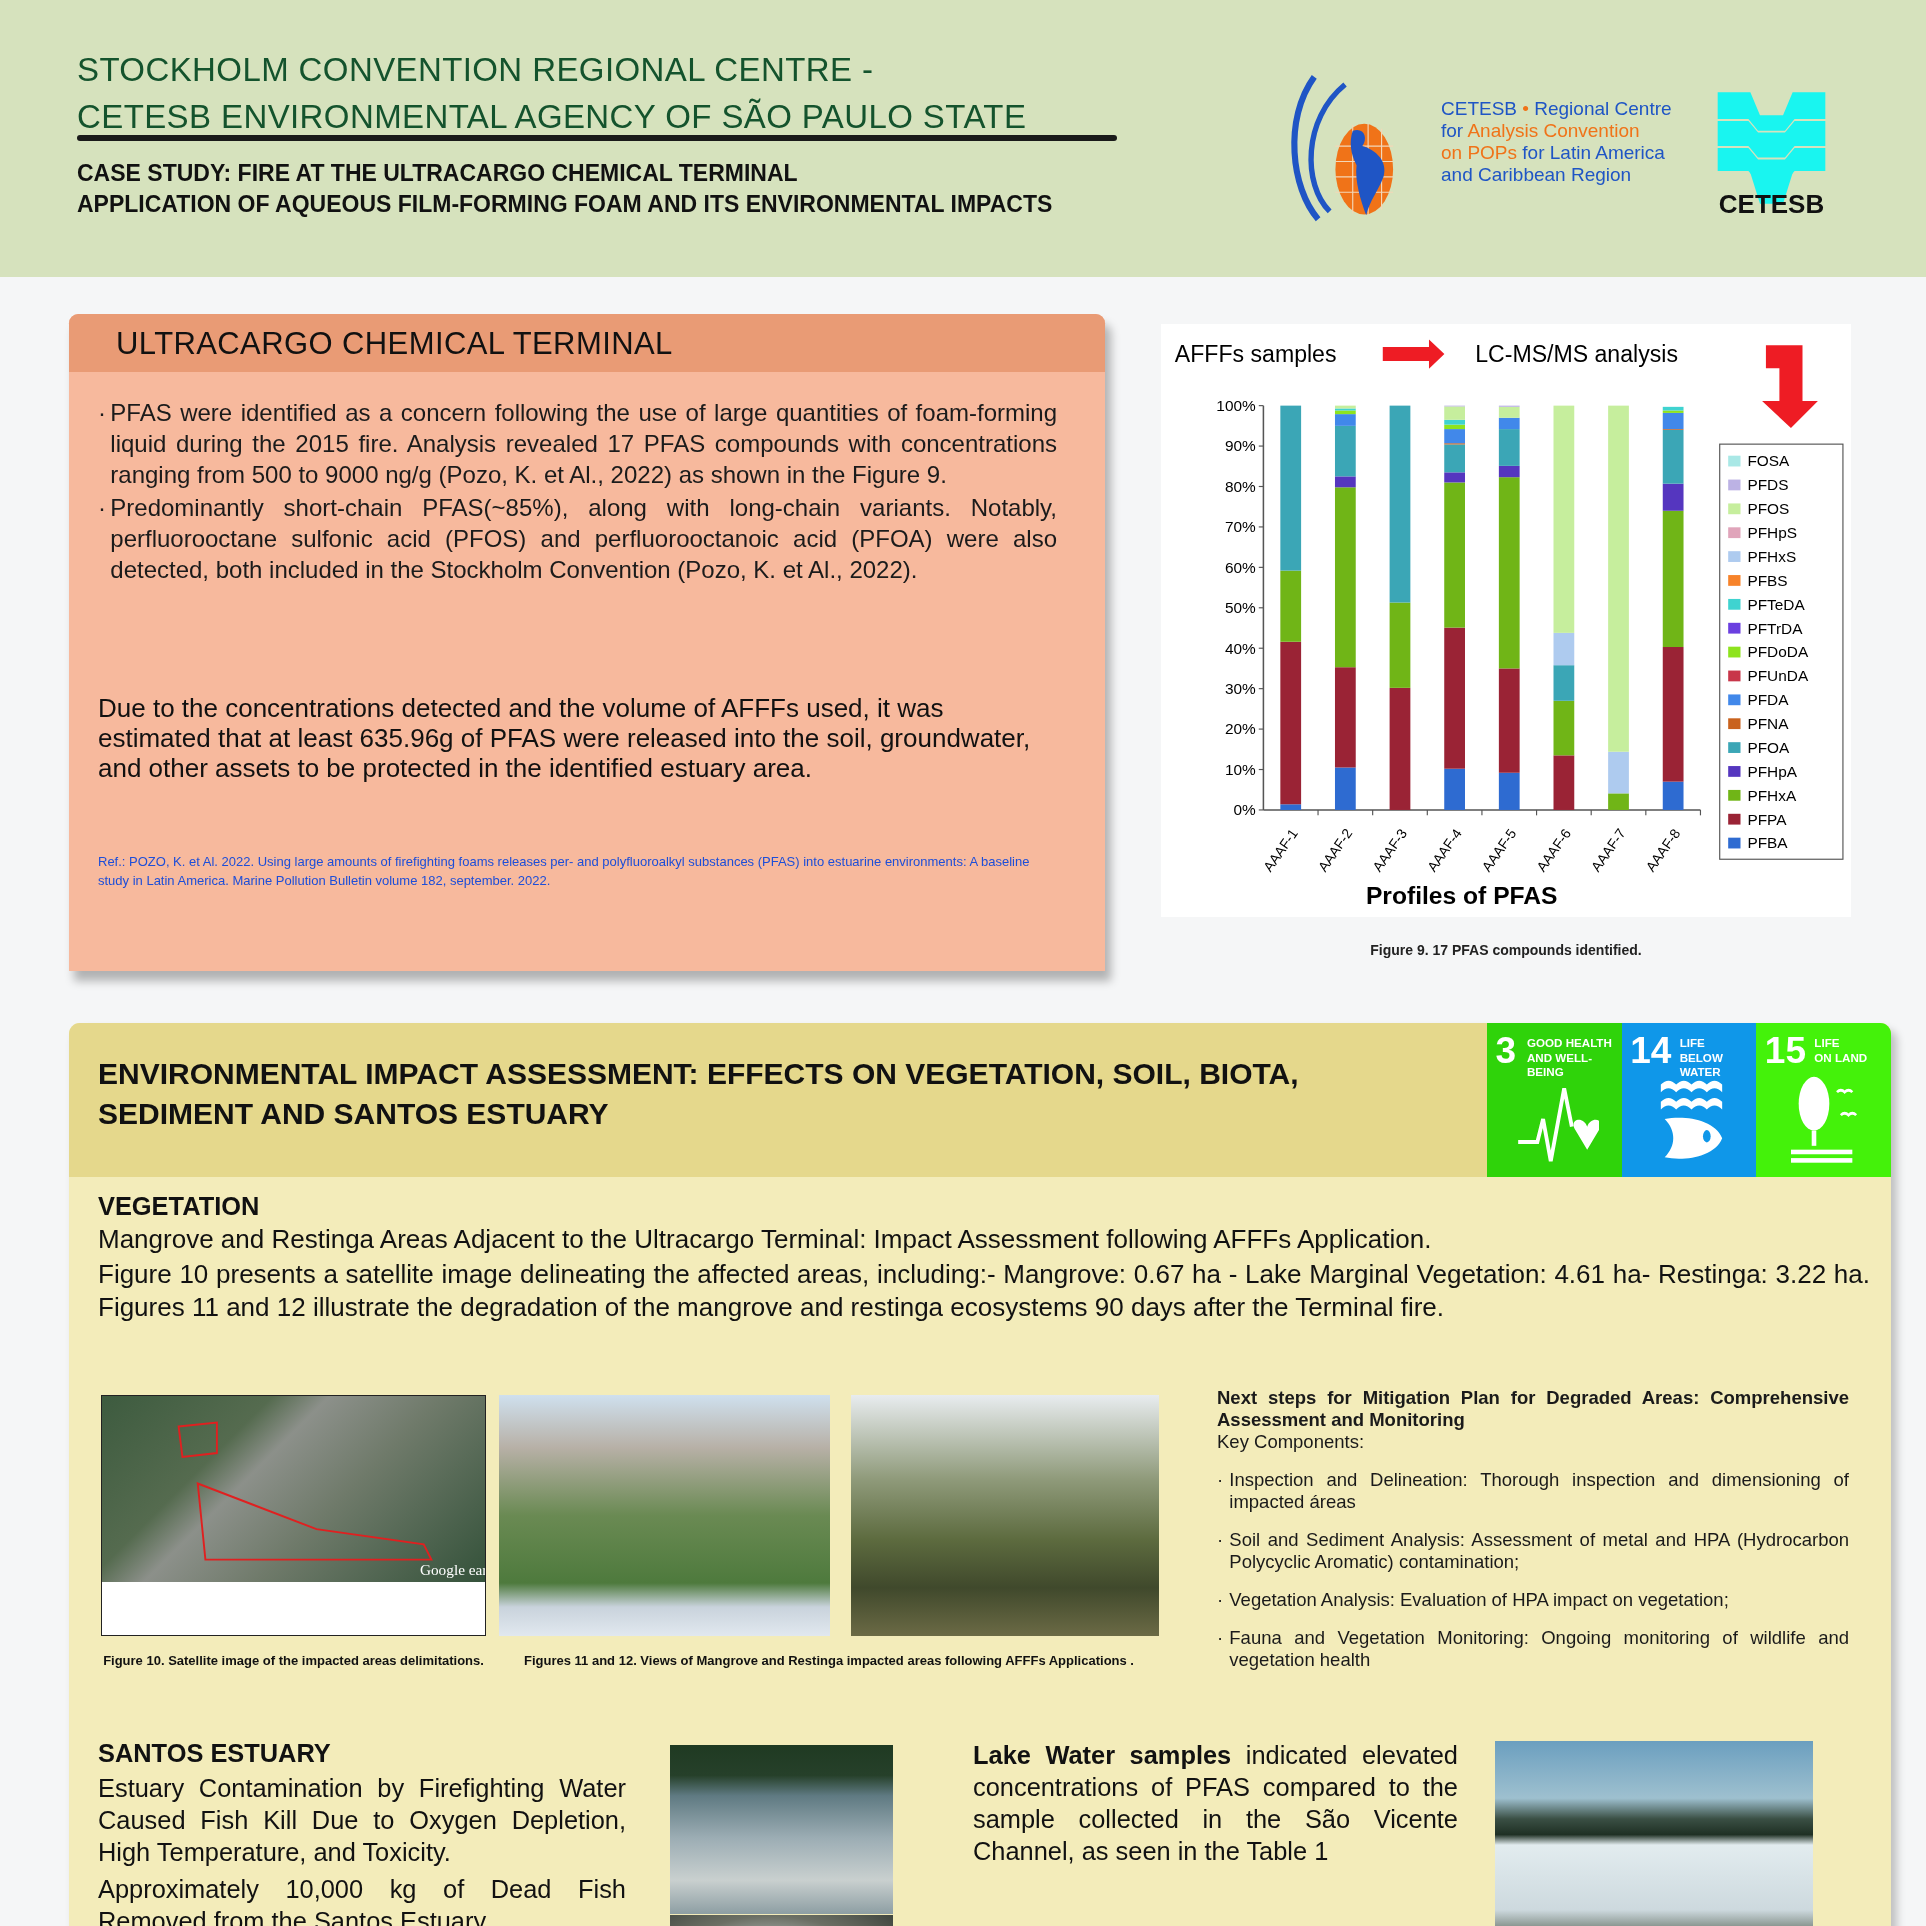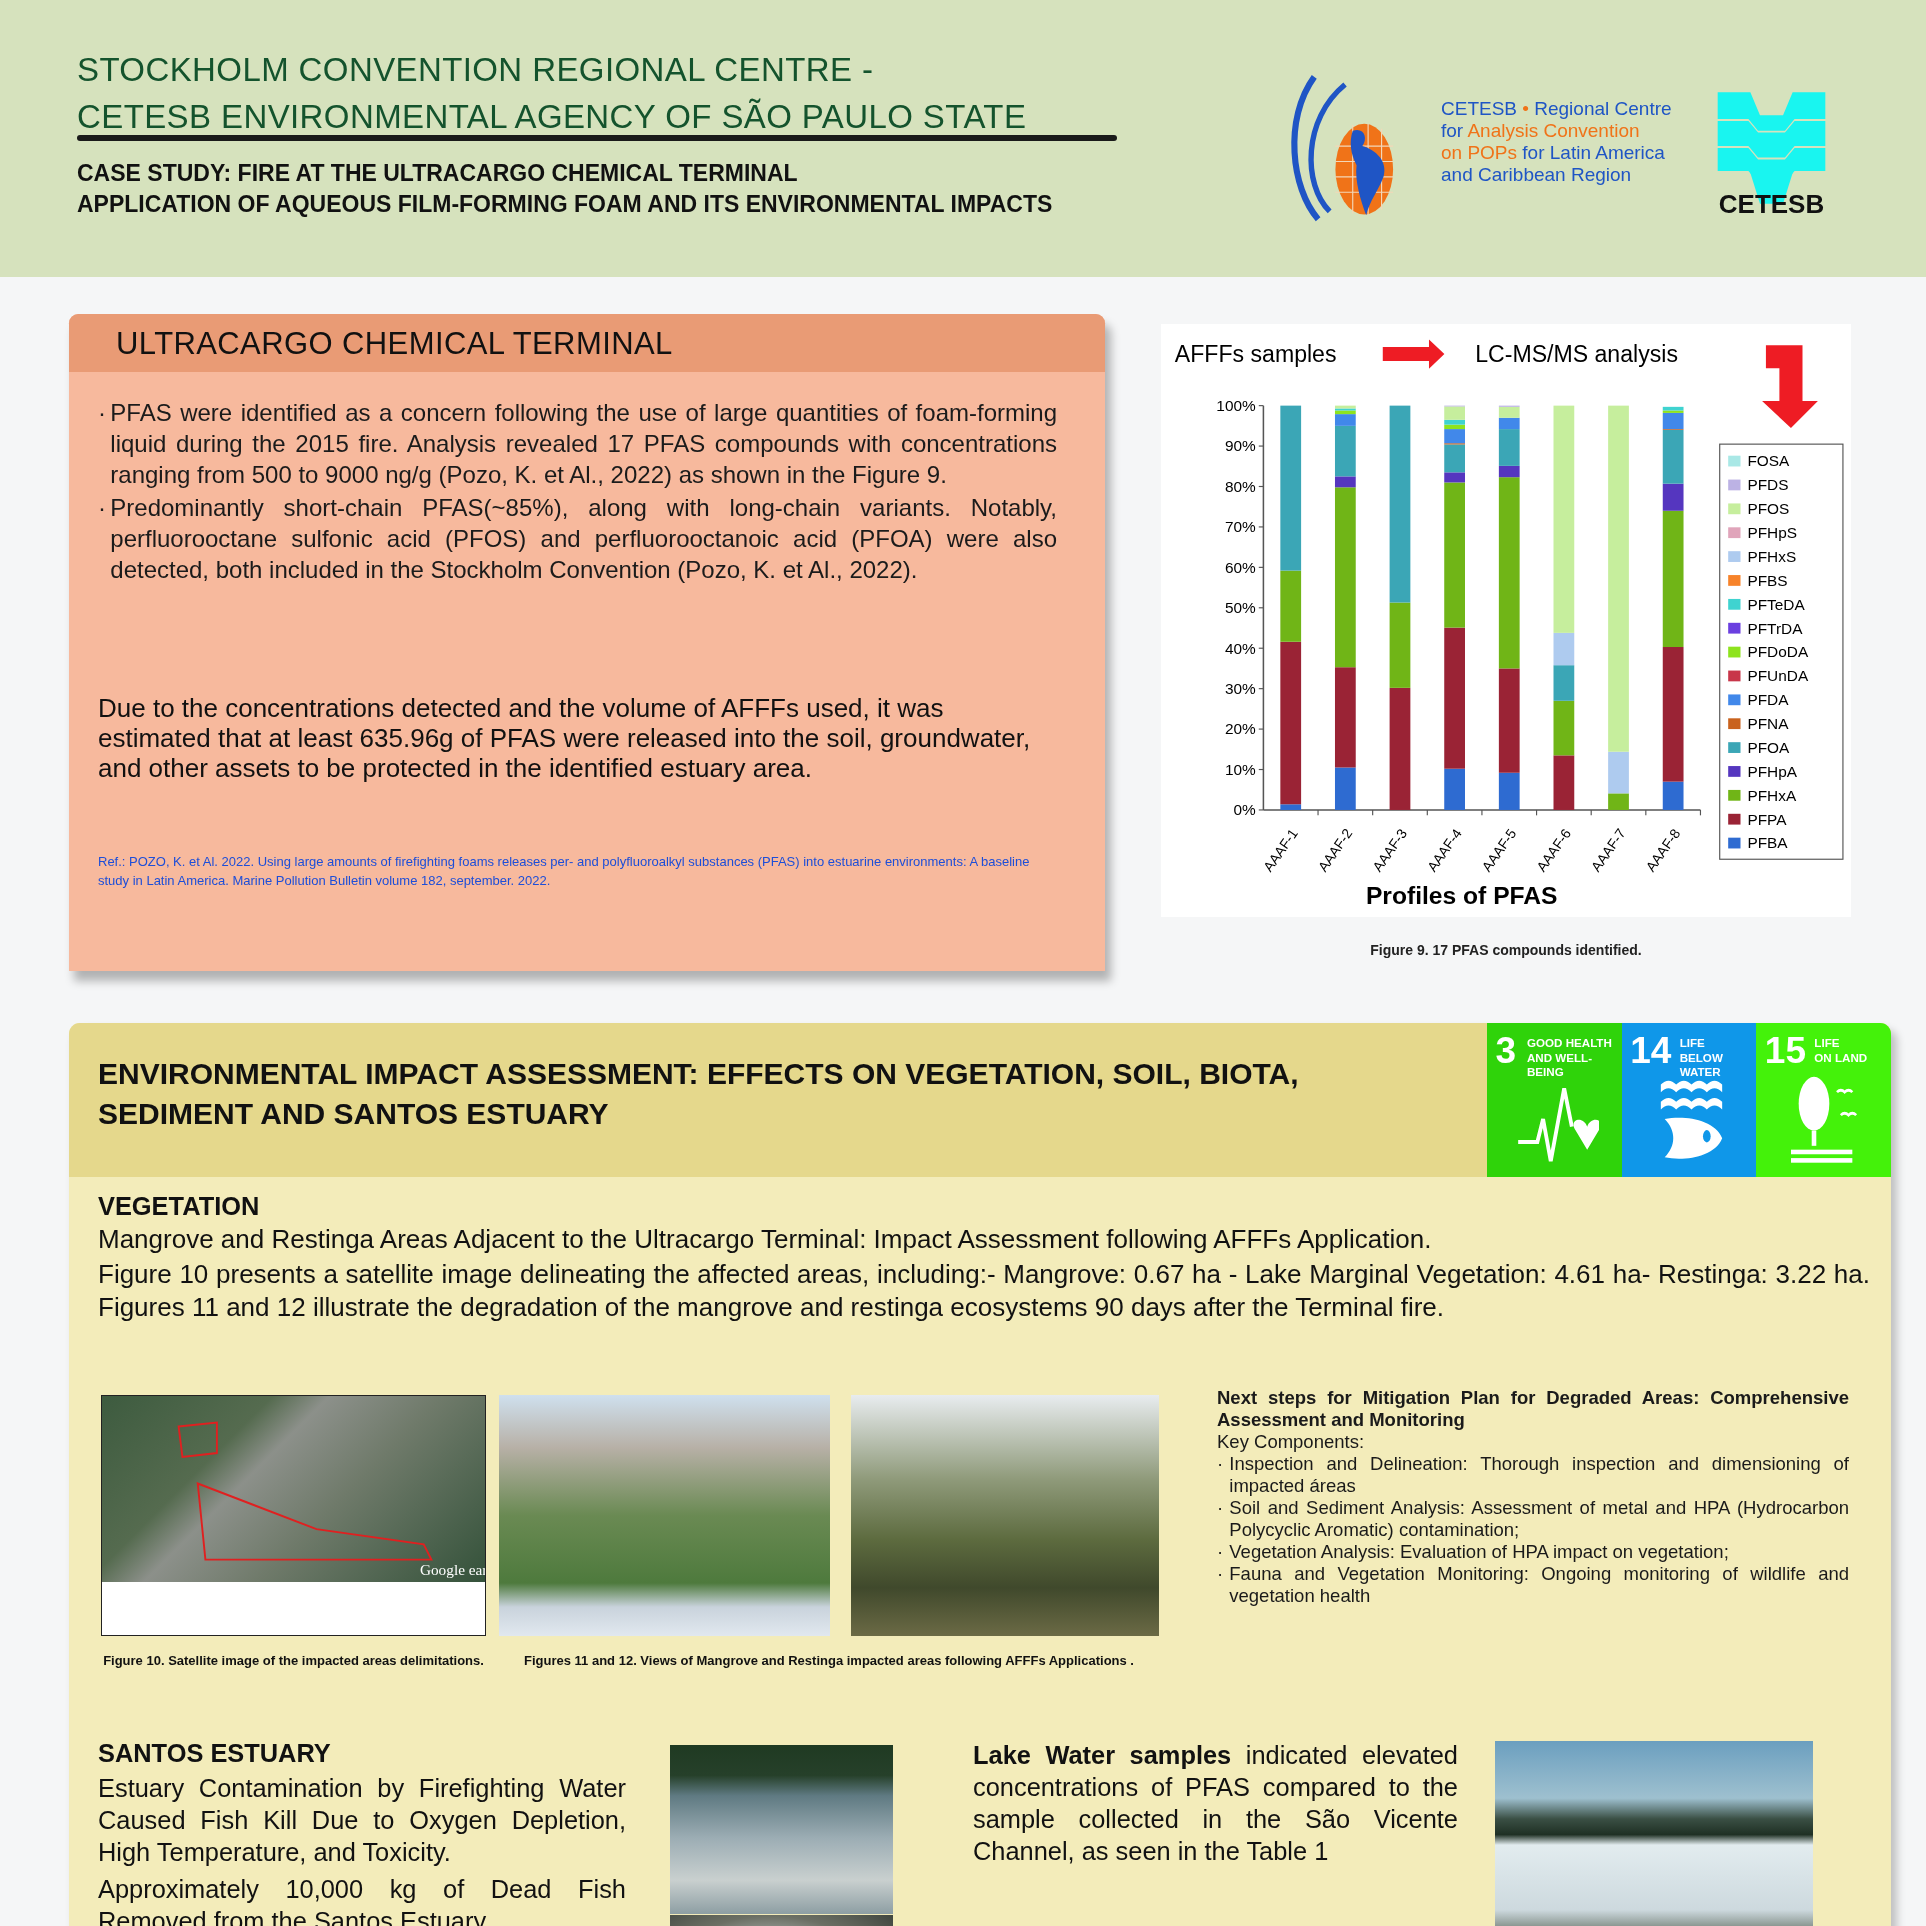--- a/index.html
+++ b/index.html
@@ -52,21 +52,21 @@
   #fig10-map { left: 0; top: 0; width: 100%; height: 78%; background: linear-gradient(135deg,#3d5b3f 0%,#556b4f 30%,#8c908a 40%,#6f7a6a 60%,#34523a 100%); }
   #fig10-legend { left: 0; top: 78%; width: 100%; height: 22%; background: #fff; }
   #fig11 { left: 499px; top: 1395px; width: 331px; height: 241px; background: linear-gradient(180deg,#cfe0ee 0%,#b7b0a6 22%,#6a8a53 50%,#4e7a3d 78%,#c9d3dc 88%,#e1e8ef 100%); }
   #fig12 { left: 851px; top: 1395px; width: 308px; height: 241px; background: linear-gradient(180deg,#e8ecef 0%,#8f9a7a 35%,#5d6b3f 60%,#40492c 80%,#6b6a45 100%); }
   #fig10-caption { left: 101px; top: 1653px; width: 385px; text-align: center; font-size: 13px; line-height: 16px; font-weight: bold; }
   #fig1112-caption { left: 499px; top: 1653px; width: 660px; text-align: center; font-size: 13px; line-height: 16px; font-weight: bold; }
 
   #mitig { left: 1217px; top: 1387px; width: 632px; font-size: 18.5px; line-height: 22px; color: #1a1a1a; }
   #mitig .mh { font-weight: bold; text-align: justify; text-align-last: left; }
   #mitig ul { list-style: none; }
-  #mitig li { padding-left: 12.3px; text-indent: -12.3px; text-align: justify; }
+  #mitig li { padding-left: 12.3px; text-indent: -12.3px; text-align: justify; margin-top: 16px; }
   #mitig li::before { content: "·"; display: inline-block; width: 12.3px; text-indent: 0; }
 
   #santos-head { left: 98px; top: 1739px; font-size: 25.4px; font-weight: bold; }
   #santos-body { left: 98px; top: 1772px; width: 528px; font-size: 25.4px; line-height: 32px; text-align: justify; }
   #santos-body p { margin-bottom: 4.6px; }
   #fish1 { left: 670px; top: 1745px; width: 223px; height: 169px; background: linear-gradient(180deg,#1f3a22 0%,#26402a 18%,#5f7a82 30%,#9cadb4 55%,#c9d0cf 80%,#8d9ea3 100%); }
   #fish2 { left: 670px; top: 1915px; width: 223px; height: 162px; background: radial-gradient(ellipse at 45% 55%,#e7ecec 0%,#c7d0cf 40%,#6b6f64 70%,#40463f 100%); }
 
   #lake-text { left: 973px; top: 1739px; width: 485px; font-size: 25.4px; line-height: 32px; text-align: justify; }
   #lake-text b { font-weight: bold; }

